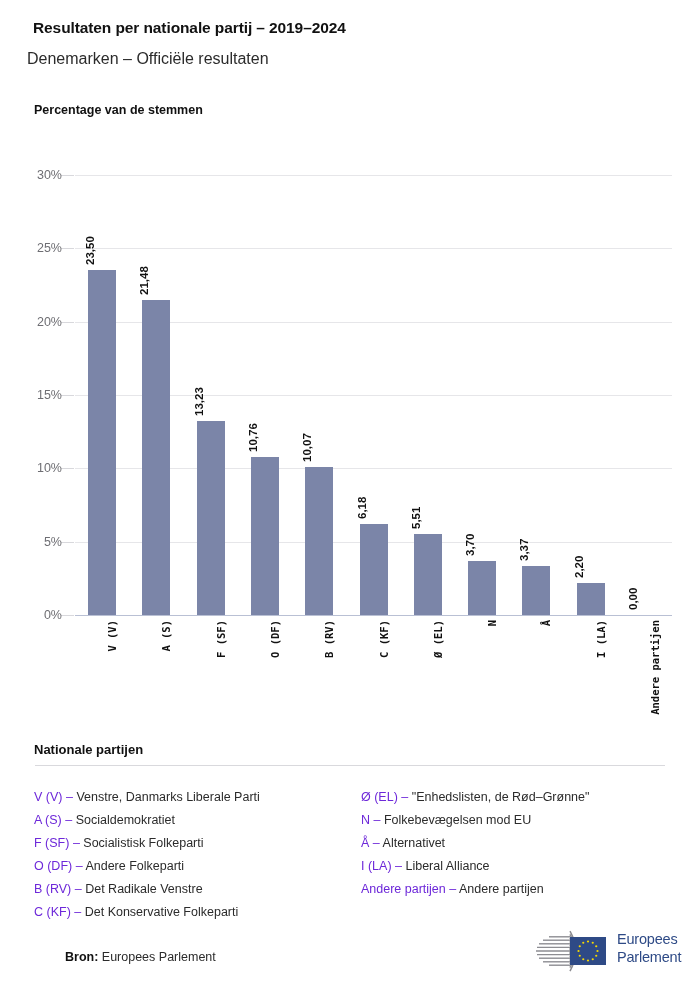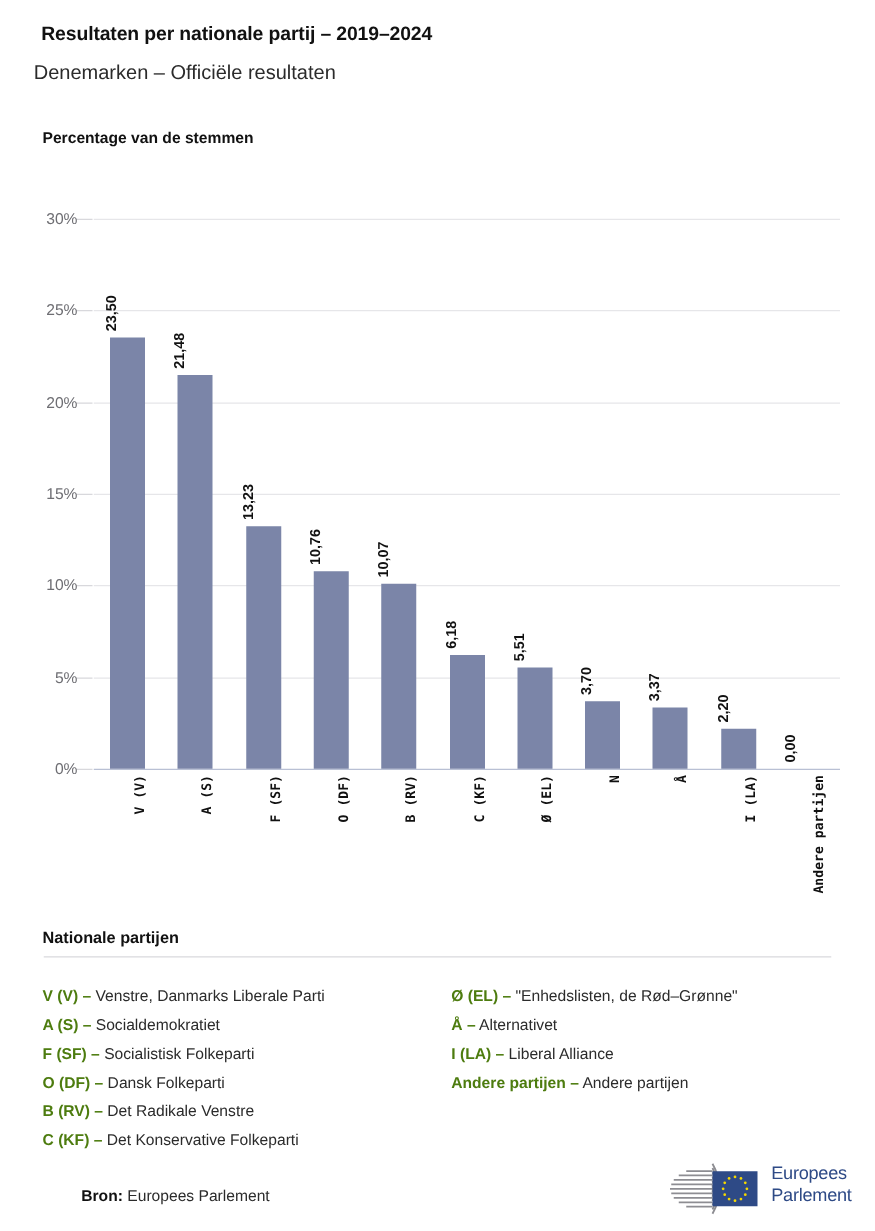--- a/index.html
+++ b/index.html
@@ -70,21 +70,21 @@
   .legend-rule{
     position:absolute;left:35px;top:27px;width:630px;height:1px;background:#d9d9dd;
   }
   .legend-cols{position:absolute;left:34px;top:48px;width:640px;}
   .legend-col{position:absolute;top:0;}
   .legend-col.left{left:0;width:330px;}
   .legend-col.right{left:327px;width:320px;}
   .legend-item{
     font-size:12.5px;color:#2b2b2b;line-height:23px;white-space:nowrap;
   }
-  .legend-item b{font-weight:bold;color:#4d7c0f;}
+  .legend-item b{font-weight:normal;color:#6d28d9;}
 
   
   .source{
     position:absolute;left:28px;top:950px;
     font-size:12.5px;color:#2b2b2b;white-space:nowrap;padding-left:37px;
   }
   .source b{font-weight:bold;color:#111111;}
 
   .logo{position:absolute;left:524px;top:927px;width:152px;height:48px;}
   .logo-mark{position:absolute;left:0;top:2px;width:88px;height:44px;}
@@ -190,26 +190,27 @@
   </div>
 
   <div class="legend">
     <div class="legend-title">Nationale partijen</div>
     <div class="legend-rule"></div>
     <div class="legend-cols">
       <div class="legend-col left" id="legend-left">
           <div class="legend-item"><b>V (V) –</b><span> Venstre, Danmarks Liberale Parti</span></div>
           <div class="legend-item"><b>A (S) –</b><span> Socialdemokratiet</span></div>
           <div class="legend-item"><b>F (SF) –</b><span> Socialistisk Folkeparti</span></div>
-          <div class="legend-item"><b>O (DF) –</b><span> Dansk Folkeparti</span></div>
+          <div class="legend-item"><b>O (DF) –</b><span> Andere Folkeparti</span></div>
           <div class="legend-item"><b>B (RV) –</b><span> Det Radikale Venstre</span></div>
           <div class="legend-item"><b>C (KF) –</b><span> Det Konservative Folkeparti</span></div>
         </div>
       <div class="legend-col right" id="legend-right">
           <div class="legend-item"><b>Ø (EL) –</b><span> "Enhedslisten, de Rød–Grønne"</span></div>
+          <div class="legend-item"><b>N –</b><span> Folkebevægelsen mod EU</span></div>
           <div class="legend-item"><b>Å –</b><span> Alternativet</span></div>
           <div class="legend-item"><b>I (LA) –</b><span> Liberal Alliance</span></div>
           <div class="legend-item"><b>Andere partijen –</b><span> Andere partijen</span></div>
         </div>
     </div>
   </div>
 
   <div class="source">
     <b>Bron:</b>
     <span>Europees Parlement</span>

